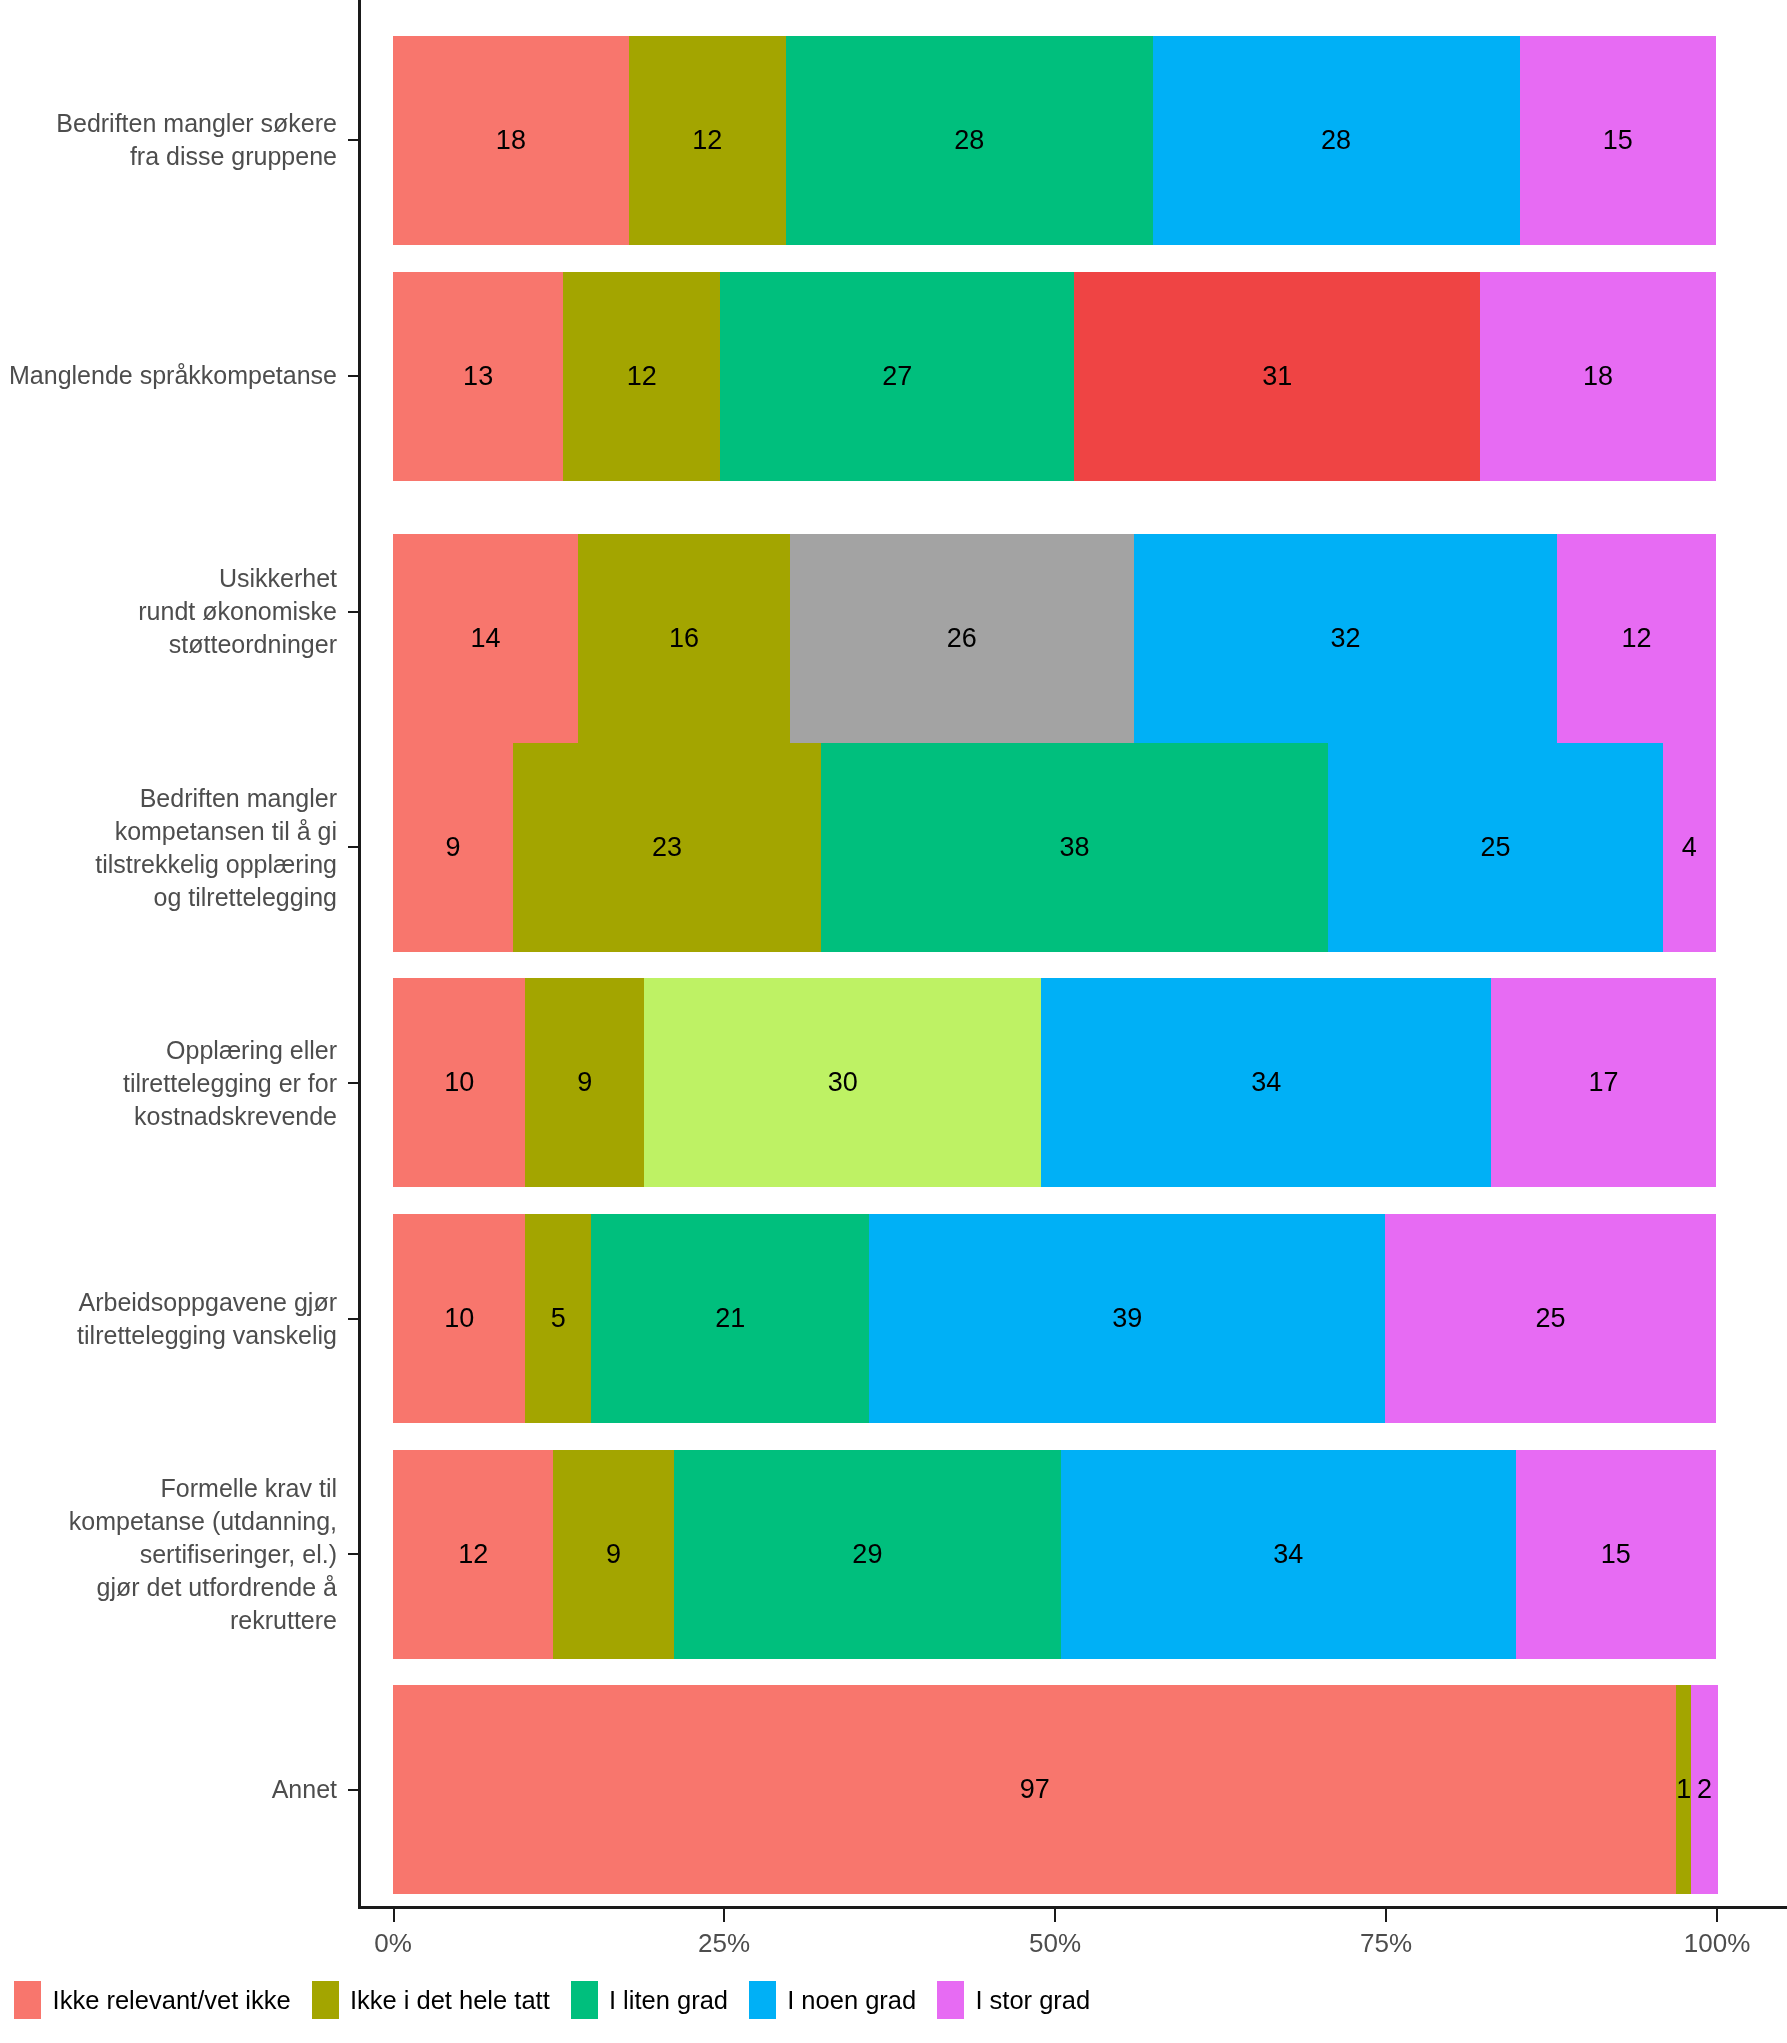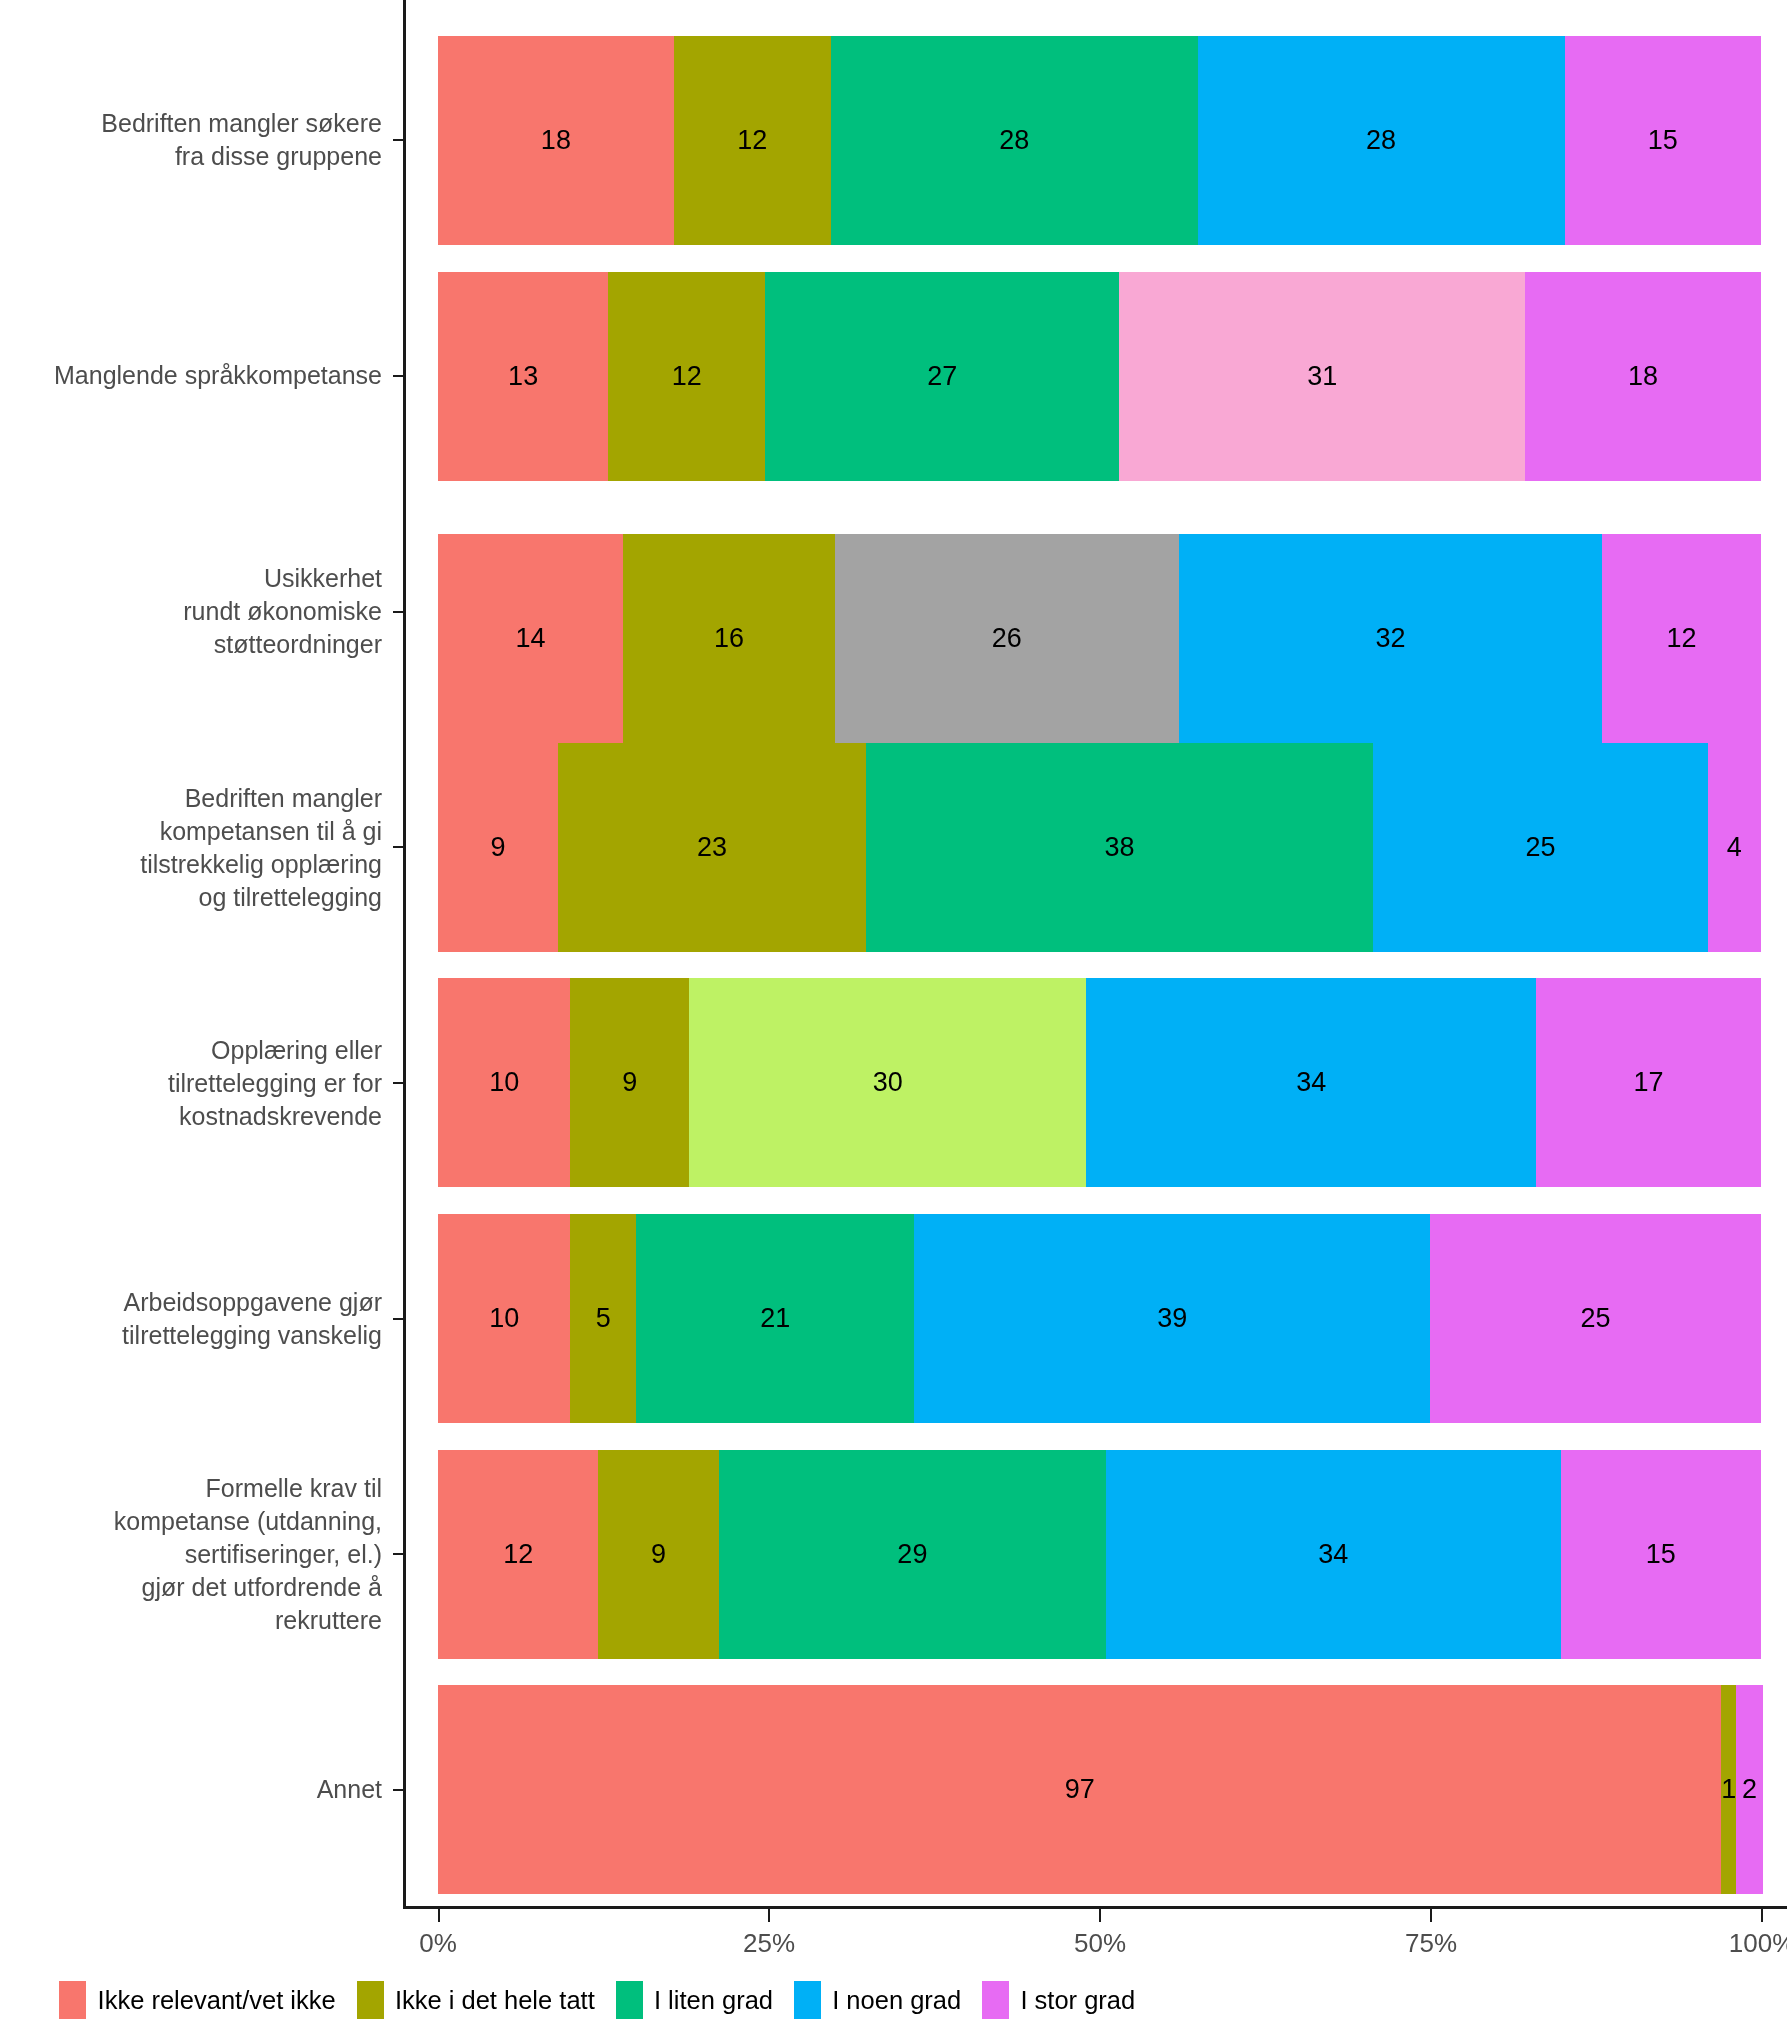--- a/index.html
+++ b/index.html
@@ -12,21 +12,20 @@
     height: 2043px;
     font-family: "Liberation Sans", sans-serif;
     -webkit-font-smoothing: antialiased;
   }
 
   #chart-root {
     position: relative;
     width: 1676px;
     height: 2043px;
     box-sizing: border-box;
-    margin-left: 45px;
   }
 
   
   .plot-area {
     position: absolute;
     left: 0;
     top: 0;
     width: 1788px;
     height: 1931px;
   }
@@ -199,21 +198,21 @@
         <div class="bar-row" style="top: 272px; height: 209px;">
           <div class="seg" style="background: rgb(248, 118, 109); flex: 0 0 12.8713%;">
             <span class="seg-label">13</span>
           </div>
           <div class="seg" style="background: rgb(163, 165, 0); flex: 0 0 11.8812%;">
             <span class="seg-label">12</span>
           </div>
           <div class="seg" style="background: rgb(0, 191, 125); flex: 0 0 26.7327%;">
             <span class="seg-label">27</span>
           </div>
-          <div class="seg" style="background: #f9a8d4; flex: 0 0 30.6931%; align-items: center;">
+          <div class="seg" style="background: #ef4444; flex: 0 0 30.6931%; align-items: center;">
             <span class="seg-label">31</span>
           </div>
           <div class="seg" style="background: rgb(231, 107, 243); flex: 0 0 17.8218%;">
             <span class="seg-label">18</span>
           </div>
         </div>
         <div class="bar-row" style="top: 534px; height: 209px;">
           <div class="seg" style="background: rgb(248, 118, 109); flex: 0 0 14%;">
             <span class="seg-label">14</span>
           </div>

